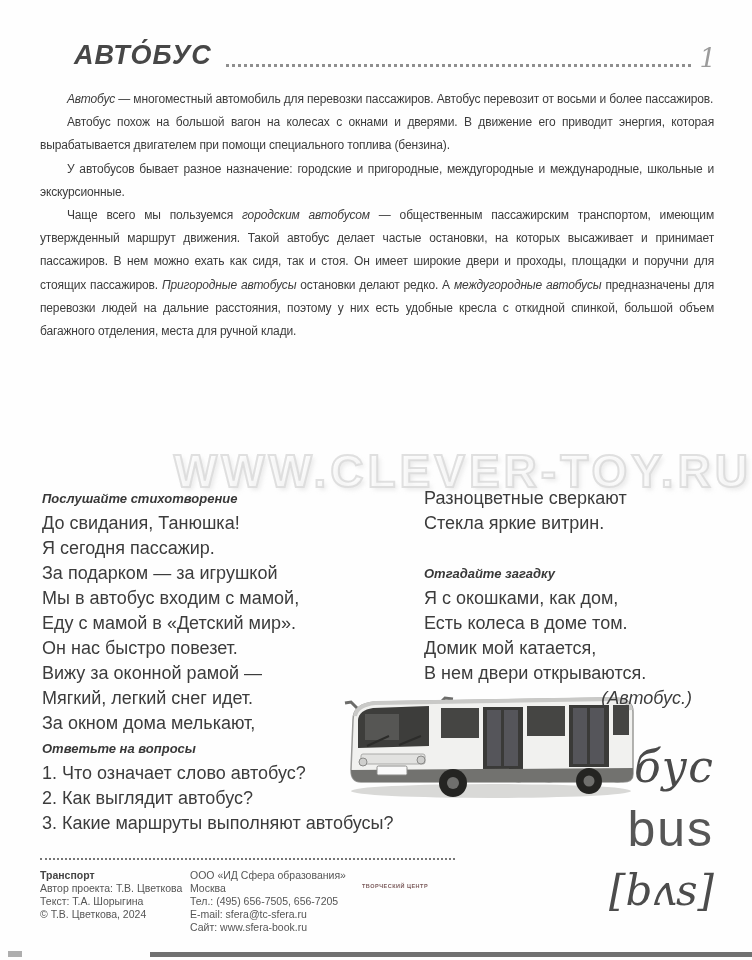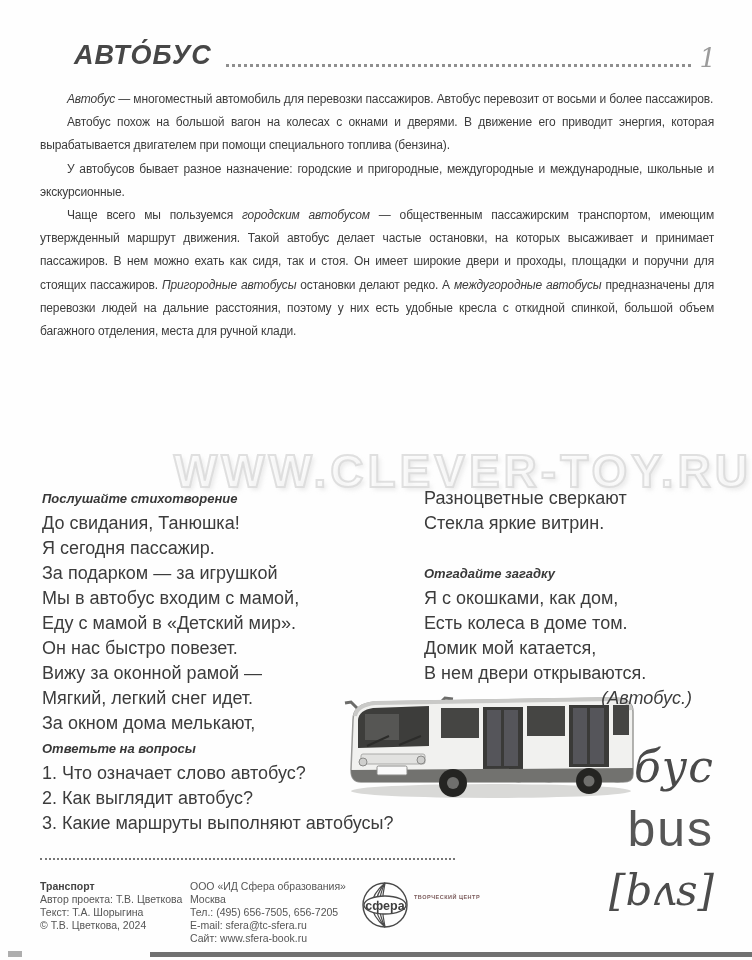--- a/index.html
+++ b/index.html
@@ -89,21 +89,21 @@
     font-size:42px;line-height:50px;color:#4c4c4c;font-style:italic;
   }
 
   
   .sep{
     position:absolute;left:40px;top:858px;width:415px;height:0;
     border-top:2.5px dotted #767676;
   }
   .footer{
     position:absolute;left:40px;top:869px;width:520px;
-    display:flex;font-size:10.5px;line-height:13px;color:#555;margin-top:11px;
+    display:flex;font-size:10.5px;line-height:13px;color:#555;
   }
   .f-col1{width:150px;}
   .f-col2{width:168px;}
   .f-bold{font-weight:bold;color:#444;}
   .f-logo{margin-left:2px;display:flex;align-items:flex-start;}
   .f-logo-caption{
     font-size:5.5px;line-height:6.5px;color:#7a5a5a;font-weight:bold;
     letter-spacing:0.5px;margin:14px 0 0 4px;text-transform:uppercase;
   }
 
@@ -230,29 +230,18 @@
           <div class="line">© Т.В. Цветкова, 2024</div>
         </div>
     </div>
     <div class="f-col2">
         <div class="line">ООО «ИД Сфера образования»</div>
         <div class="line">Москва</div>
         <div class="line">Тел.: (495) 656-7505, 656-7205</div>
         <div class="line">E-mail: sfera@tc-sfera.ru</div>
         <div class="line">Сайт: www.sfera-book.ru</div>
       </div>
-    <div class="f-logo">
-      <svg width="50" height="50" viewBox="0 0 50 50" xmlns="http://www.w3.org/2000/svg">
-        <circle cx="25" cy="25" r="22" fill="none" stroke="#4a4a4a" stroke-width="1.4"></circle>
-        <path d="M25,3 Q7,25 25,47" fill="none" stroke="#4a4a4a" stroke-width="1.2"></path>
-        <path d="M25,3 Q-1,25 25,47" fill="none" stroke="#4a4a4a" stroke-width="1.2"></path>
-        <path d="M25,3 Q14,25 25,47" fill="none" stroke="#4a4a4a" stroke-width="1.2"></path>
-        <path d="M25,3 Q20,25 25,47" fill="none" stroke="#4a4a4a" stroke-width="1.2"></path>
-        <ellipse cx="25" cy="25" rx="21" ry="9" fill="#ffffff" stroke="#4a4a4a" stroke-width="1.3"></ellipse>
-        <text x="25" y="29.5" text-anchor="middle" font-family="Liberation Sans, sans-serif" font-size="12.5" font-weight="bold" fill="#3f3f3f">сфера</text>
-      </svg>
-    </div>
     <div class="f-logo-caption">ТВОРЧЕСКИЙ ЦЕНТР</div>
   </div>
 
   <div class="scan-strip"></div>
   <div class="scan-chip"></div>
 </div>
 
 </body></html>

